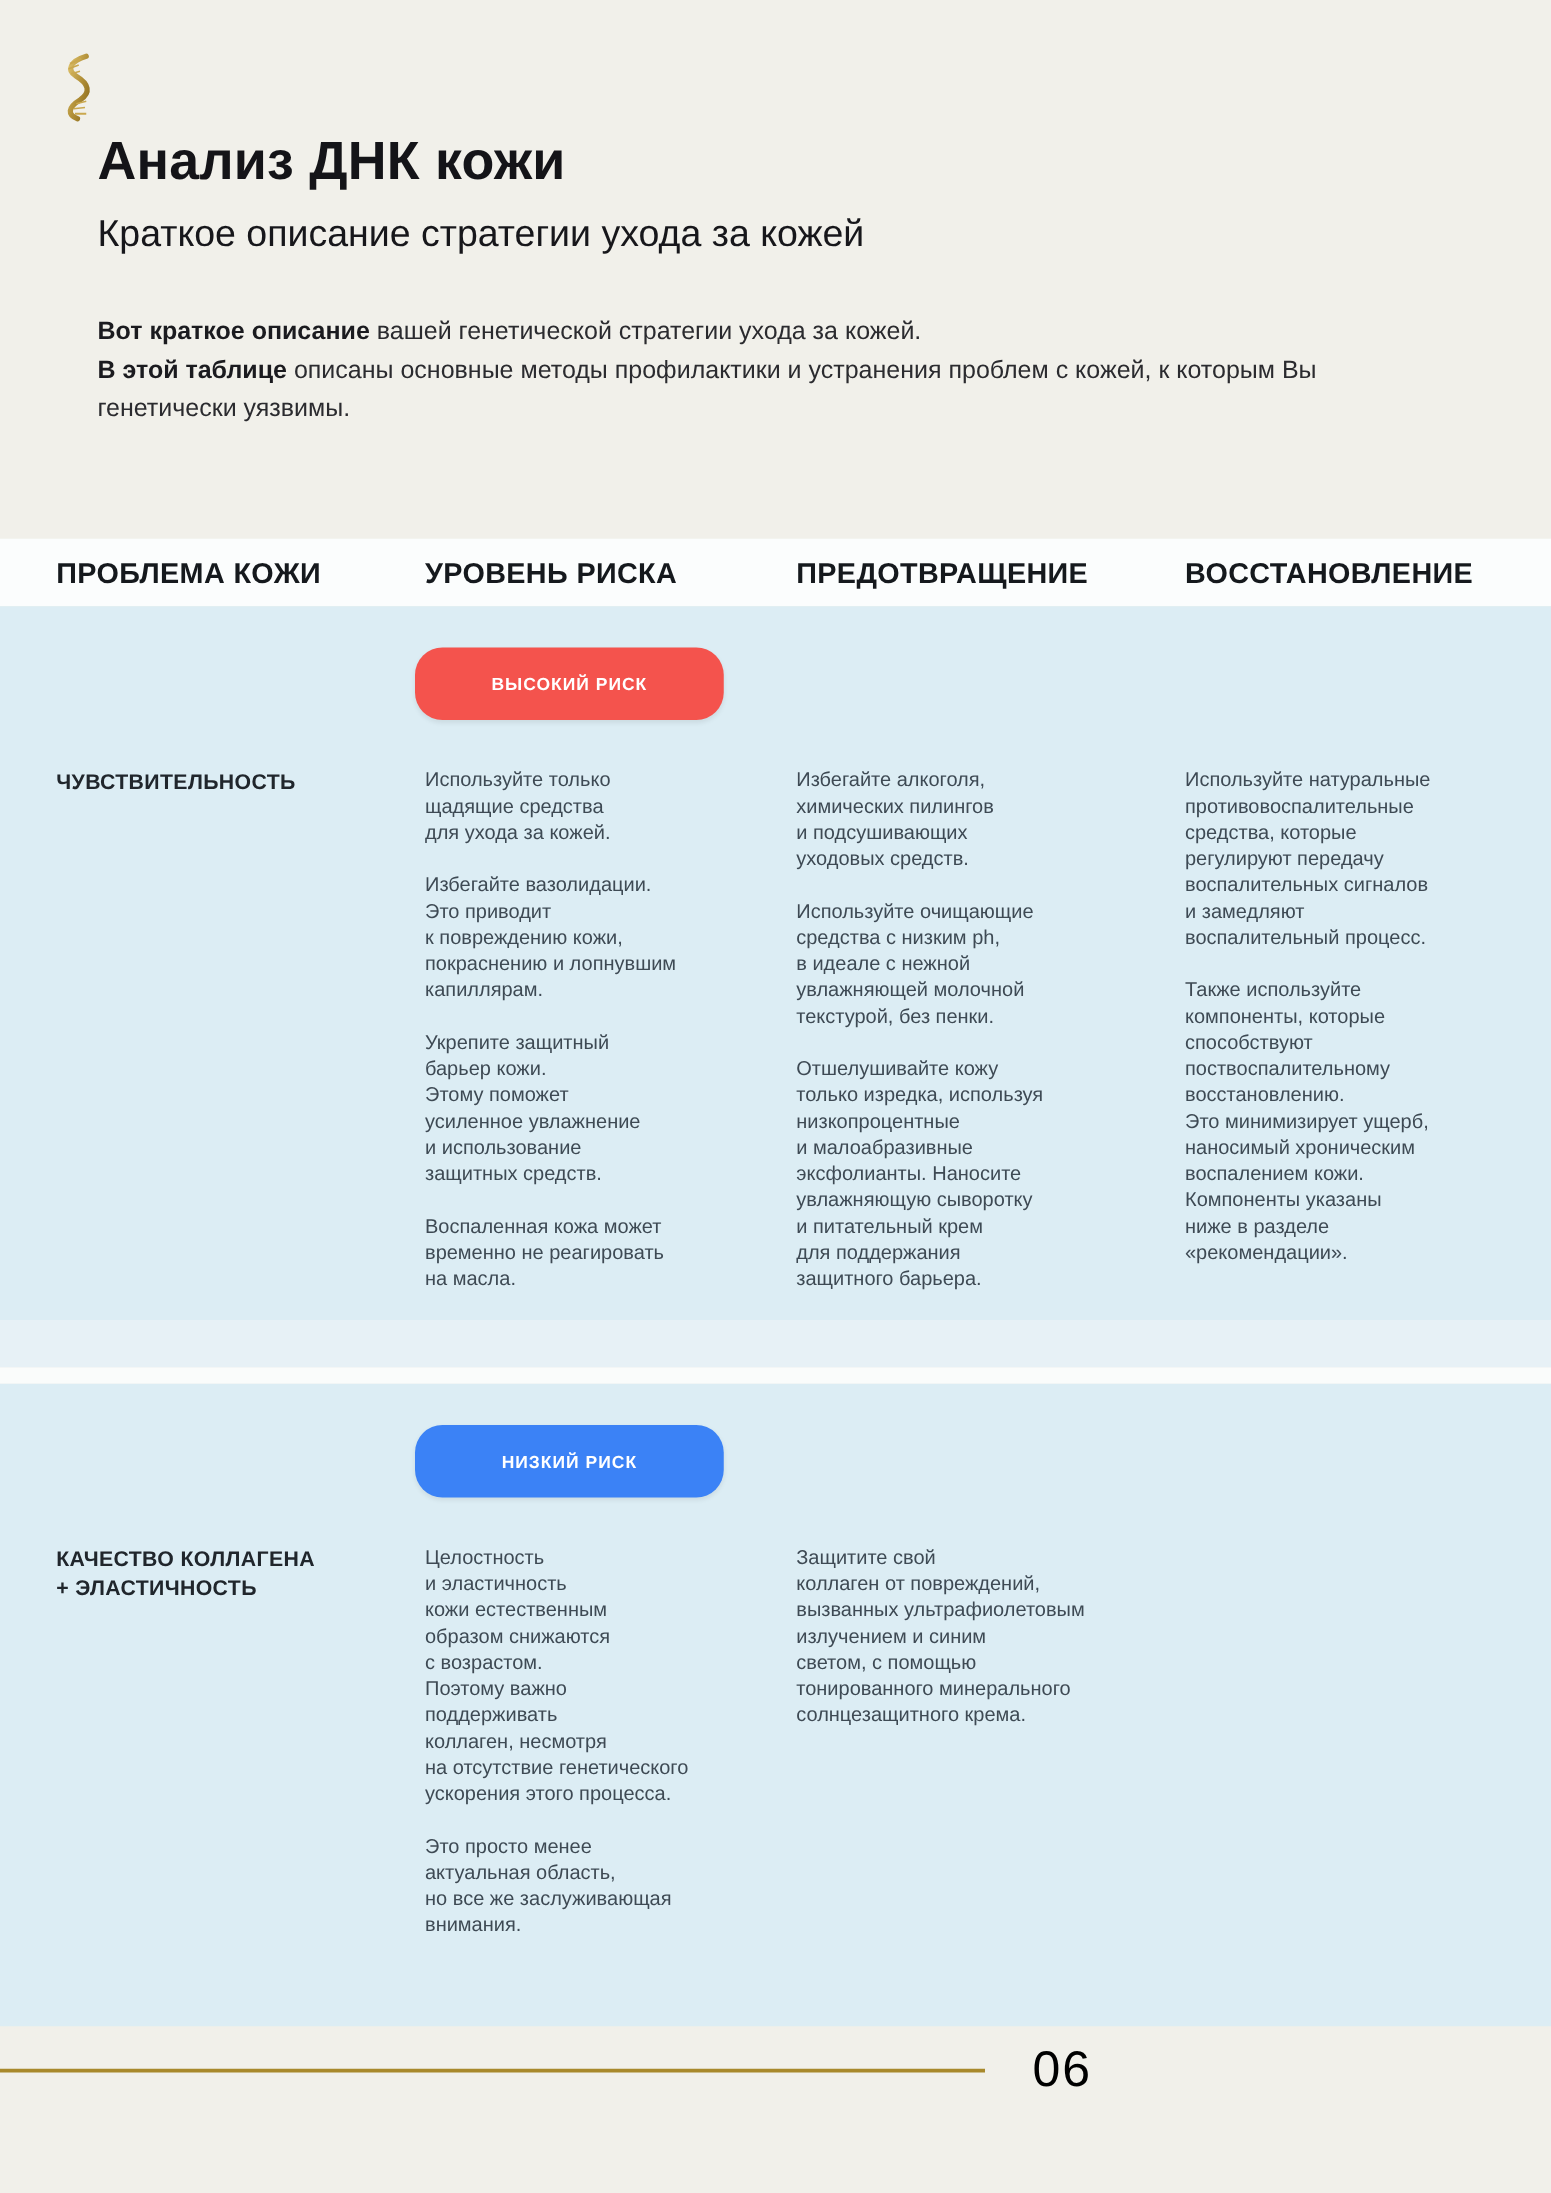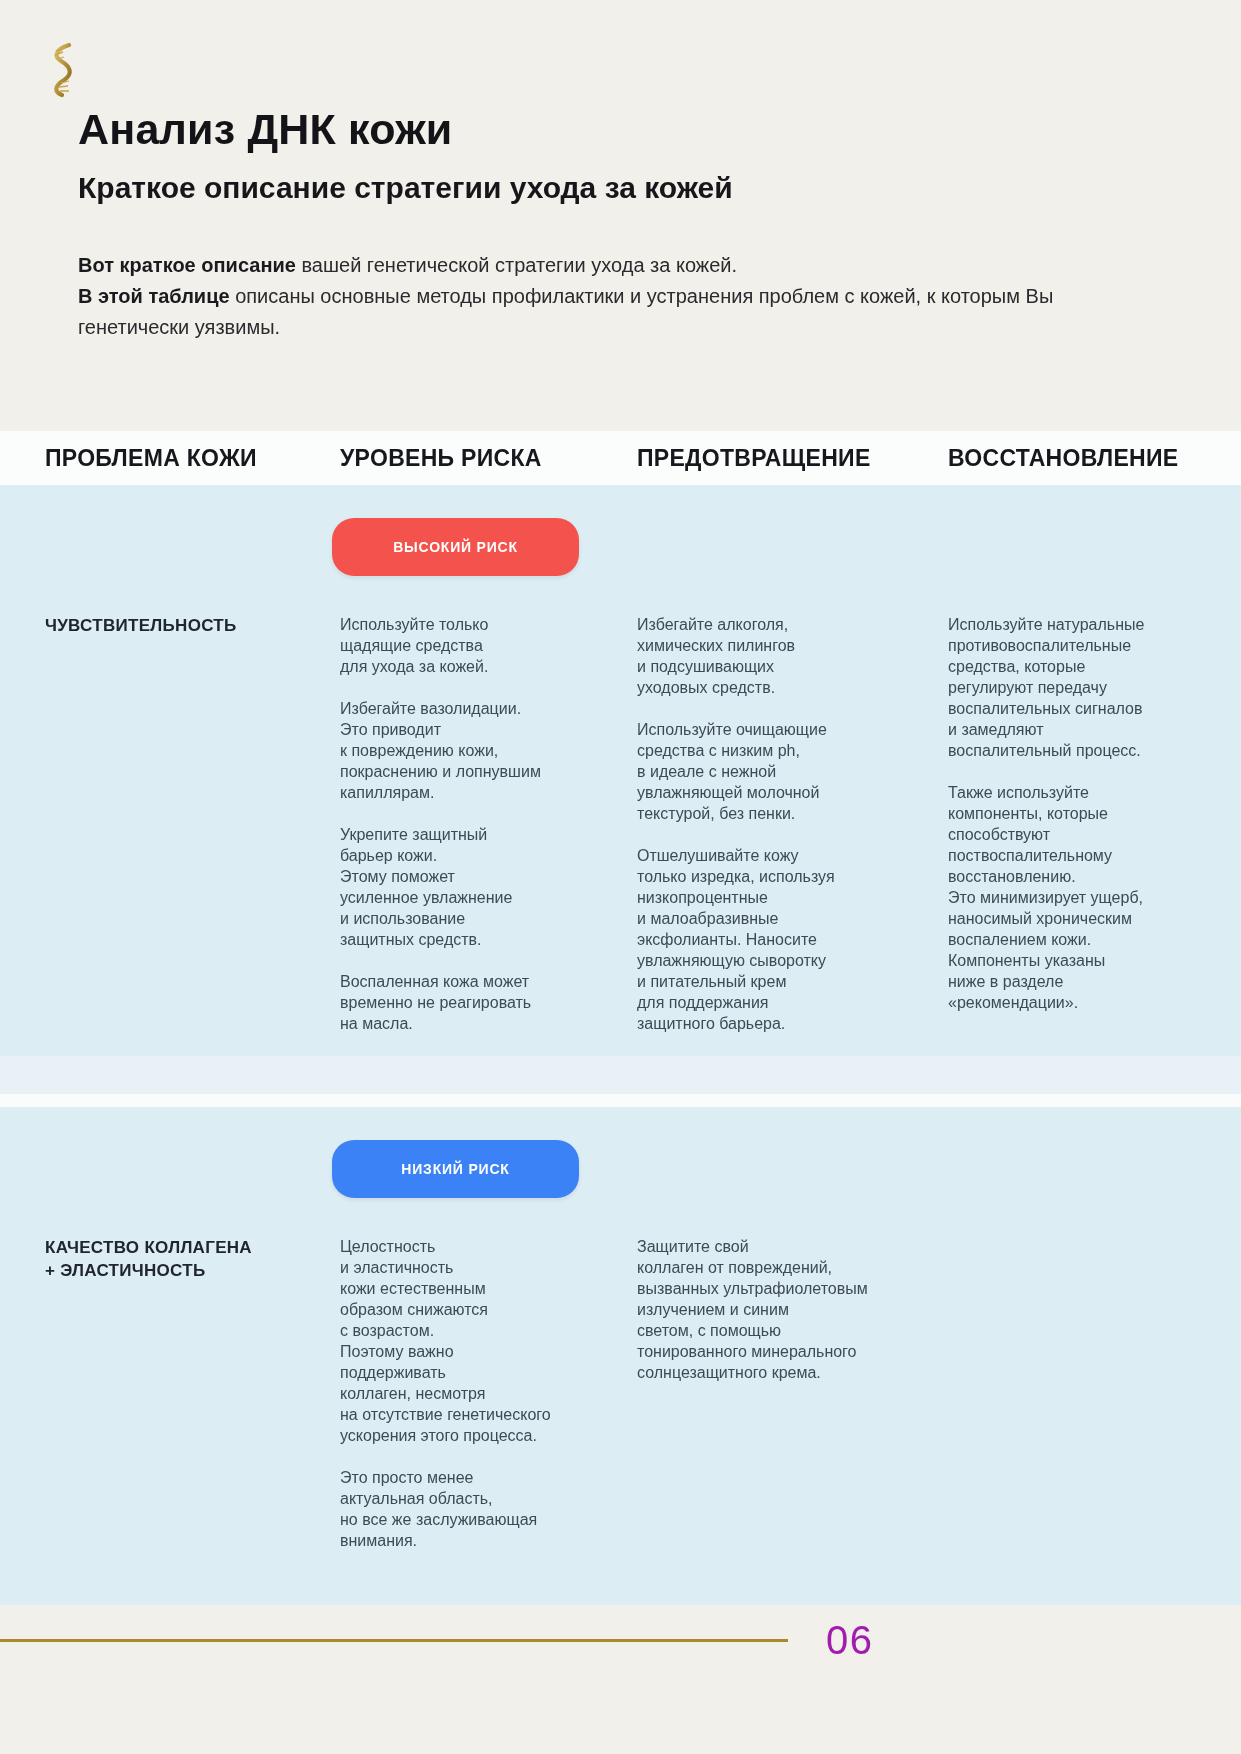--- a/index.html
+++ b/index.html
@@ -12,21 +12,21 @@
     overflow:hidden;
   }
   .logo { margin:42px 0 0 48px; width:30px; height:56px; }
   h1.title {
     margin:8px 0 0 78px;
     font-size:43px; line-height:47px; font-weight:800;
     color:#141418; letter-spacing:.2px;
   }
   h2.subtitle {
     margin:17px 0 0 78px;
-    font-size:30px; line-height:36px; font-weight:700;
+    font-size:30px; line-height:36px; font-weight:400;
     color:#17171b;
   }
   .intro { margin:44px 0 0 78px; width:985px; font-size:20px; line-height:31px; color:#2b2b2f; }
   .intro p + p { }
   .intro b { font-weight:700; color:#1b1b1f; }
 
   .grid-cols {
     display:grid;
     grid-template-columns:295px 297px 311px 1fr;
     padding-left:45px; padding-right:45px;
@@ -39,36 +39,36 @@
   }
   .risk-section { background:#dcedf4; }
   .badge-row { padding:33px 0 0 332px; }
   .badge {
     display:inline-flex; align-items:center; justify-content:center;
     width:247px; height:58px; border-radius:22px;
     color:#ffffff; font-size:14px; font-weight:700; letter-spacing:.8px;
     box-shadow:0 2px 4px rgba(0,0,0,.08);
   }
   .row { padding-top:38px; padding-bottom:22px; align-items:start; }
-  .row-2 { padding-bottom:54px; }
+  .row-2 { padding-bottom:70px; }
   .cell { font-size:16px; line-height:21px; color:#3e4a54; padding-right:20px; }
   .cell p { margin:0 0 21px; white-space:pre-line; }
   .cell p:last-child { margin-bottom:0; }
   .problem {
     font-size:17px; line-height:23px; font-weight:700;
     color:#20262c; letter-spacing:.3px; white-space:pre-line;
   }
   .divider-a { height:38px; background:#e7f1f6; }
   .divider-b { height:13px; background:#fafcfb; }
 
   .footer { margin-top:15px; display:flex; align-items:center; }
   .rule { width:788px; height:3px; background:#a8892c; }
   .pagenum {
     margin-left:38px;
-    font-size:40px; line-height:40px; color:#a21caf; letter-spacing:1.5px;
+    font-size:40px; line-height:40px; color:#000000; letter-spacing:1.5px;
   }
 </style>
 </head>
 <body>
 
 <div class="logo">
   <svg width="30" height="56" viewBox="0 0 30 56">
     <defs>
       <linearGradient id="gld" x1="0" y1="0" x2="1" y2="1">
         <stop offset="0" stop-color="#dcc06a"></stop>

